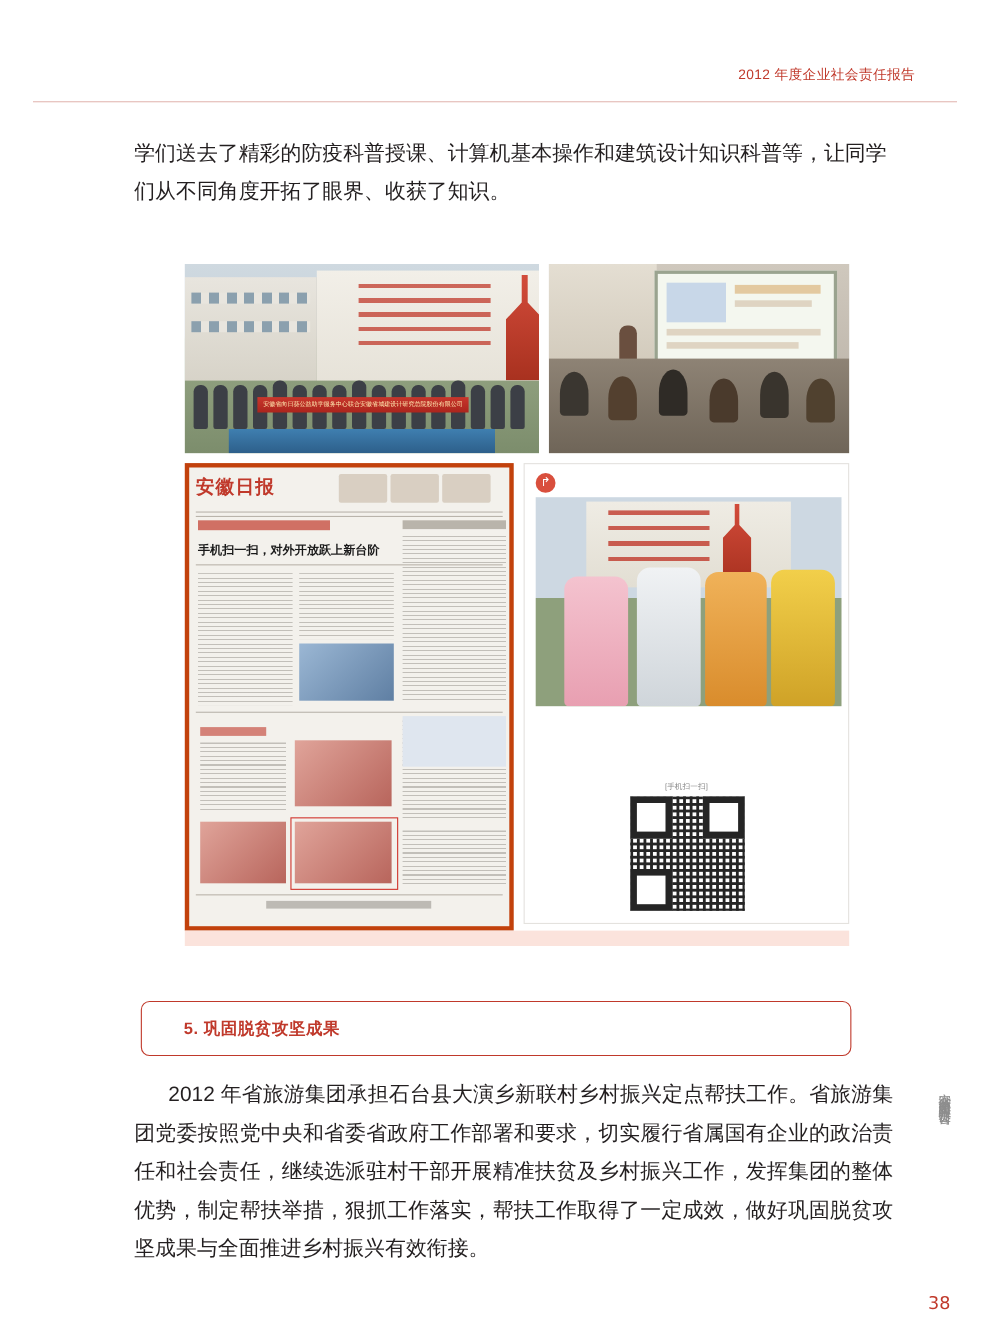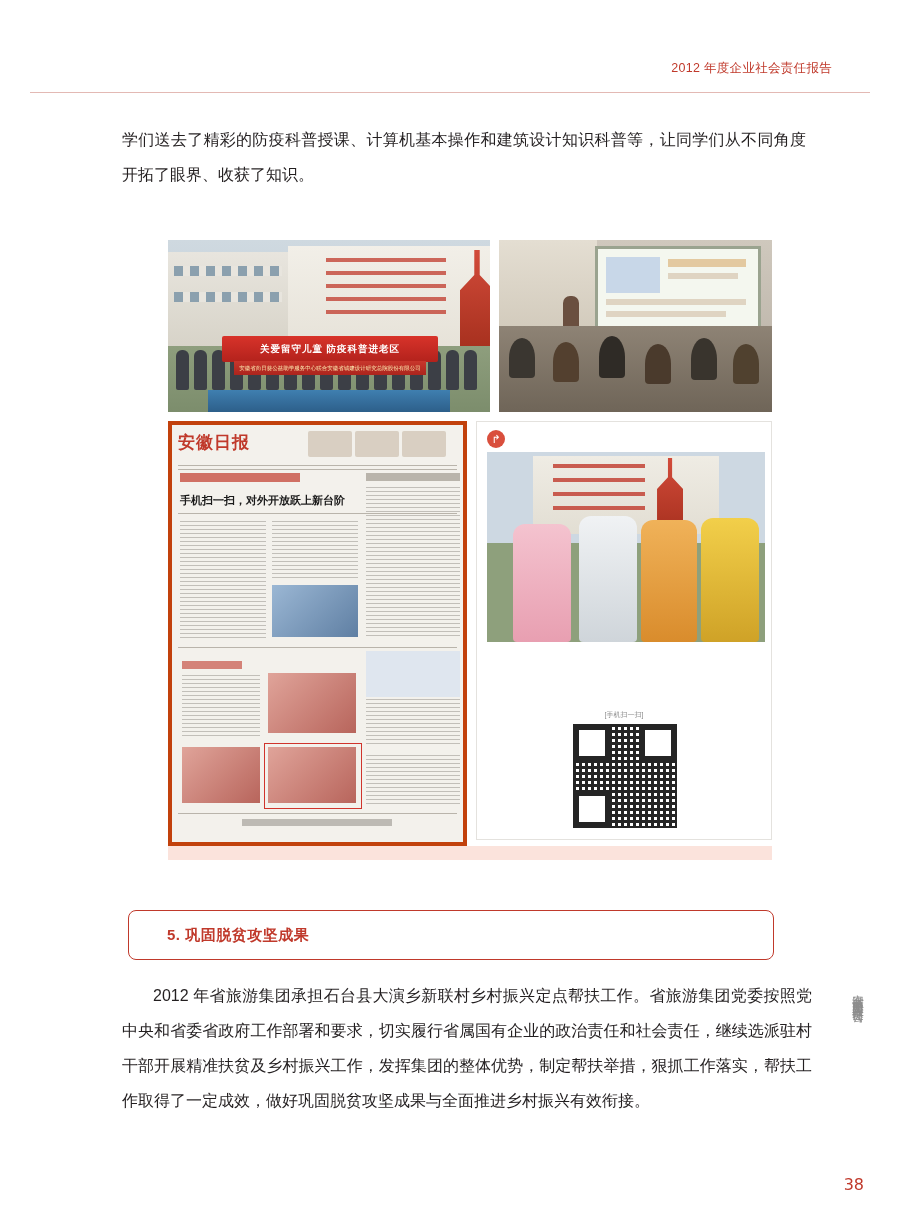--- a/index.html
+++ b/index.html
@@ -35,21 +35,21 @@
   }
 
   
   .content {
     position: absolute;
     top: 122px;
     left: 122px;
     width: 684px;
   }
   .para {
-    font-size: 16px;
+    font-size: 19px;
     line-height: 35px;
     color: #231f20;
     text-align: justify;
     margin: 0 0 2px 0;
   }
   .para.indent {
     text-indent: 31px;
   }
 
   
@@ -316,21 +316,20 @@
           <i style="left:170px"></i>
         <i style="left:188px"></i>
           <i style="left:206px"></i>
           <i style="left:224px"></i>
         <i style="left:242px;height:44px"></i>
           <i style="left:260px"></i>
           <i style="left:278px"></i>
         <i style="left:296px"></i>
           <i style="left:8px"></i>
       </div>
-      <div class="banner">关爱留守儿童  防疫科普进老区</div>
       <div class="banner2">安徽省向日葵公益助学服务中心联合安徽省城建设计研究总院股份有限公司</div>
     </div>
 
     <div class="photo ph2">
       <div class="wallL"></div>
       <div class="screen">
         <div class="blk" style="left:8px;top:8px;width:54px;height:36px;"></div>
         <div class="blk" style="left:70px;top:10px;width:78px;height:8px;background:#e3c9a0;"></div>
         <div class="blk" style="left:70px;top:24px;width:70px;height:6px;background:#dfd4c2;"></div>
         <div class="blk" style="left:8px;top:50px;width:140px;height:6px;background:#dfd4c2;"></div>

